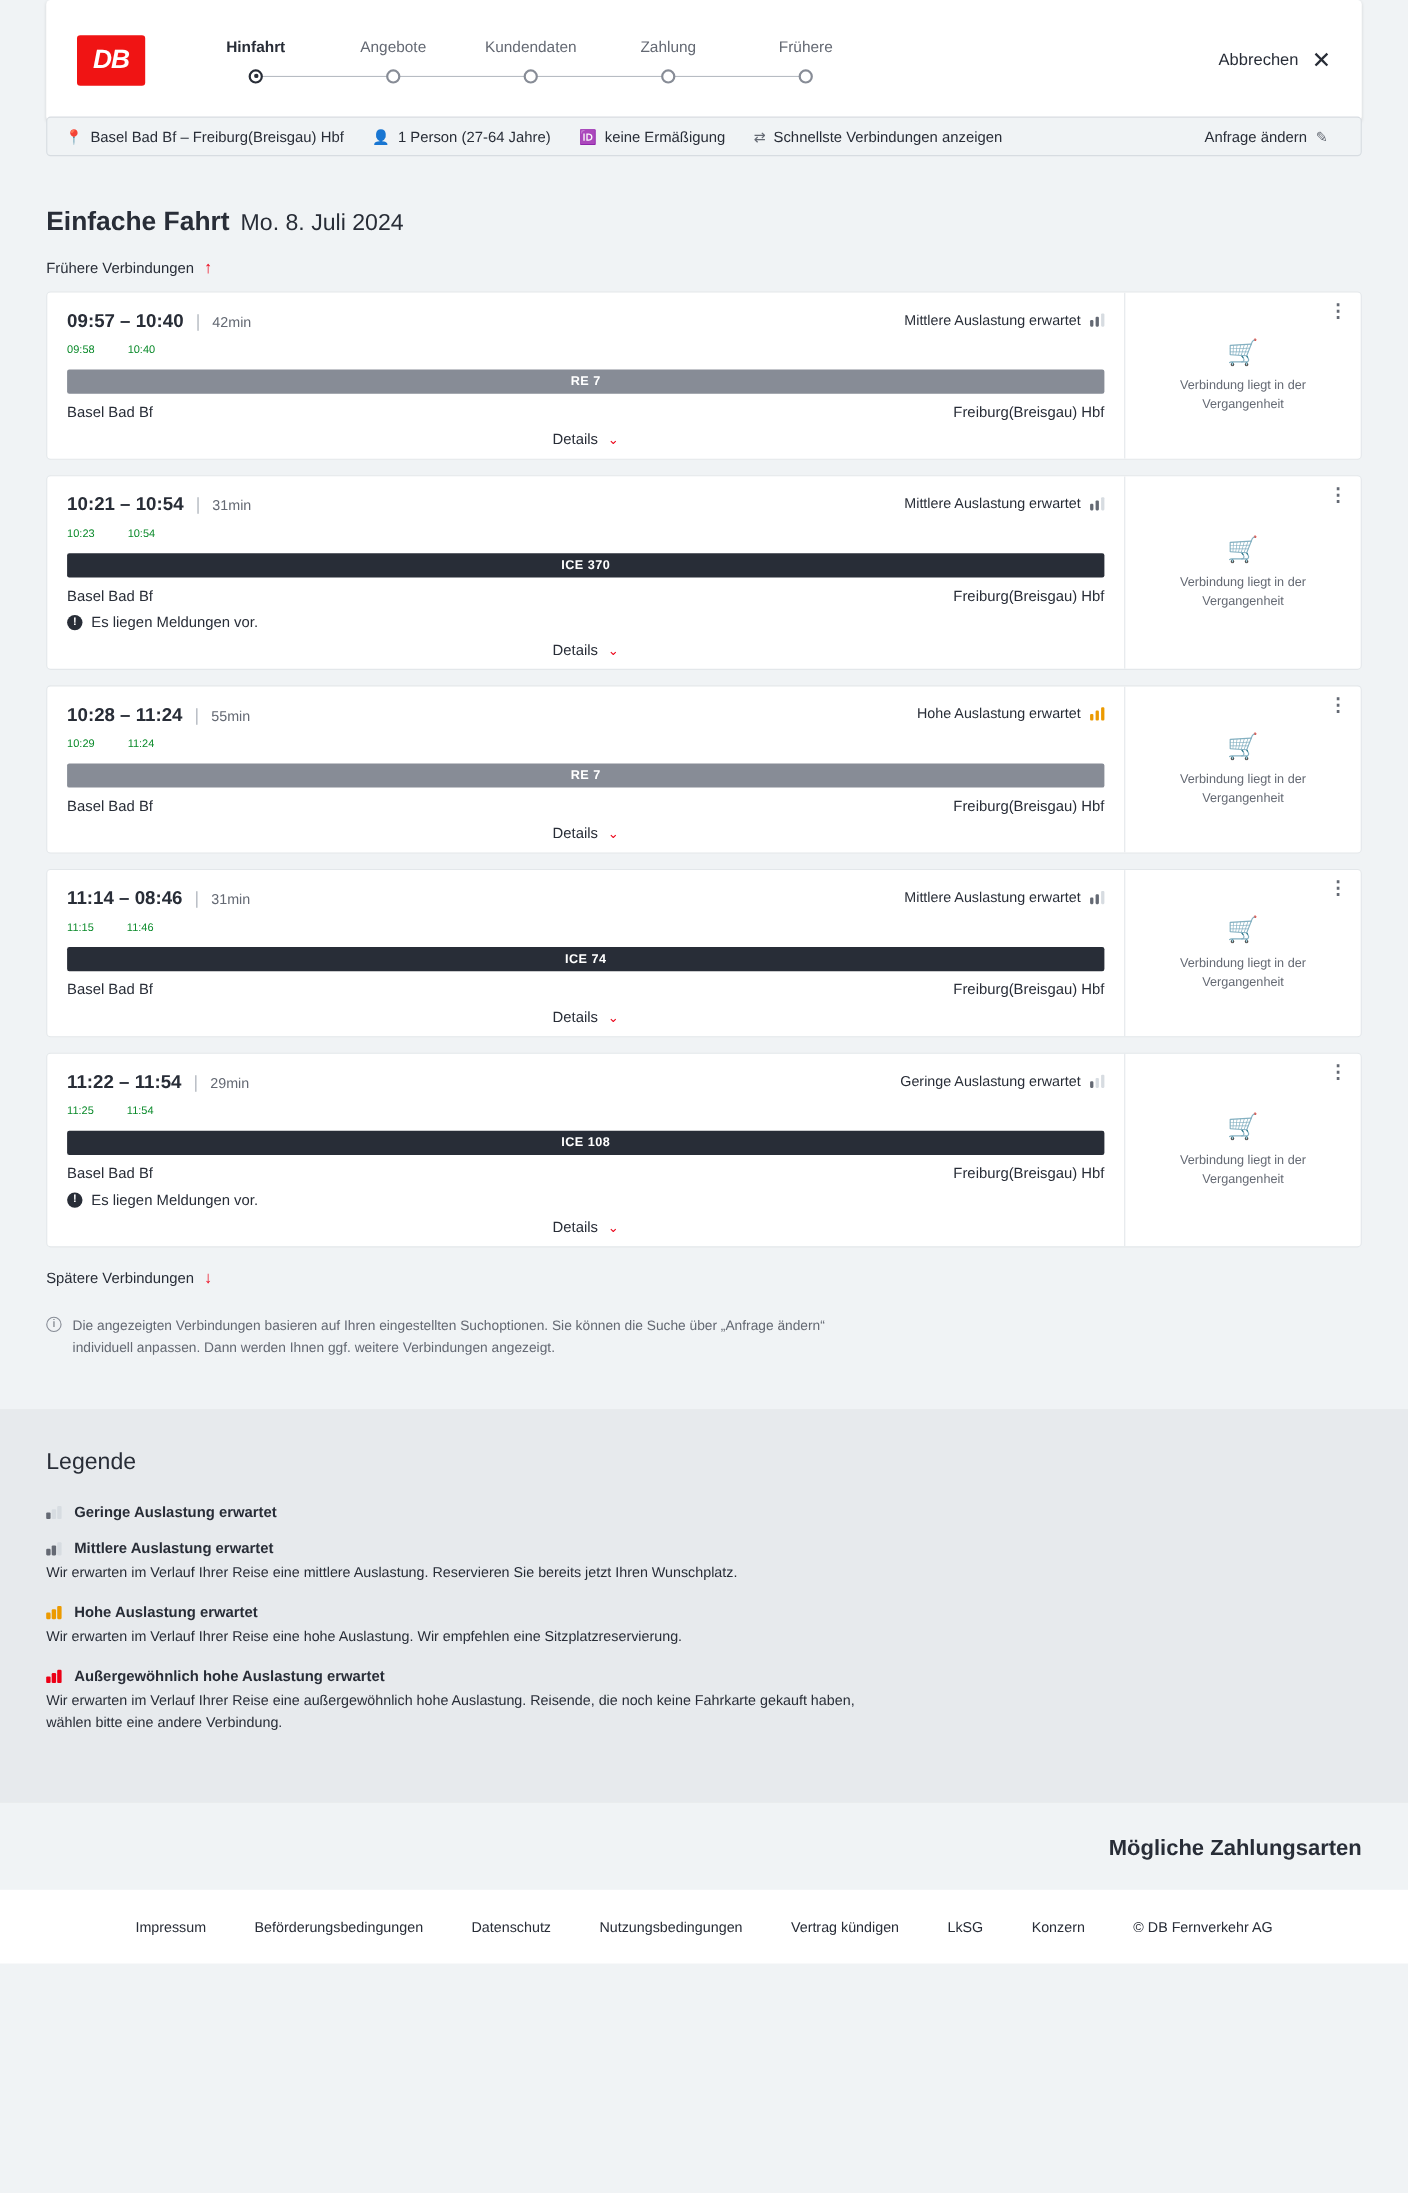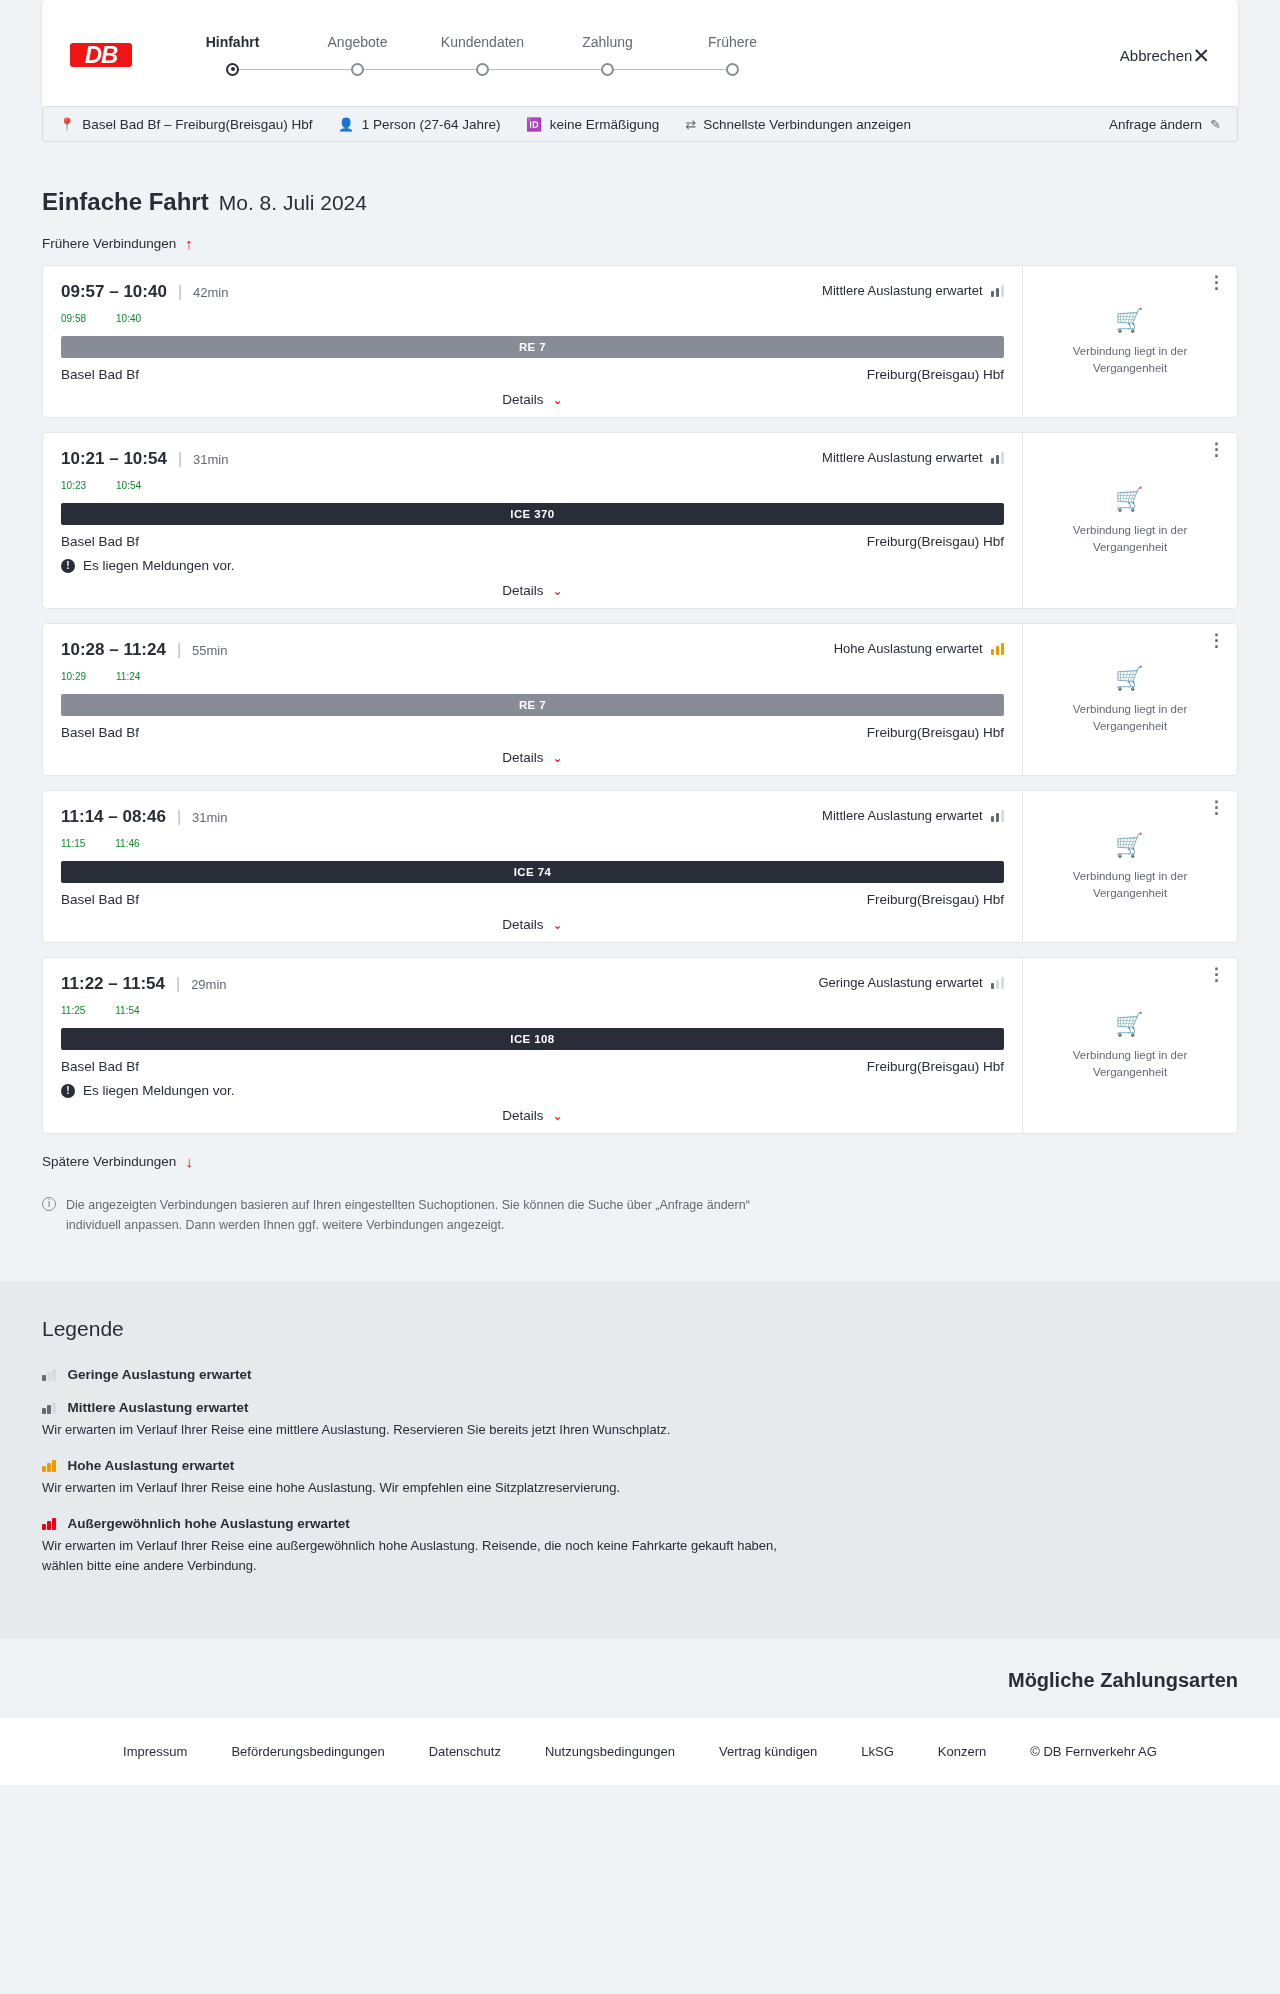--- a/index.html
+++ b/index.html
@@ -20,21 +20,21 @@
     background: #ffffff;
     border-radius: 4px;
     box-shadow: 0 1px 3px rgba(0,0,0,0.12);
     height: 110px;
     display: flex;
     align-items: center;
     padding: 0 28px;
     position: relative;
   }
   .db-logo {
-    width: 62px; height: 24px;
+    width: 62px; height: 46px;
     background: #f01414;
     color: #fff;
     border-radius: 3px;
     display: flex; align-items: center; justify-content: center;
     font-weight: bold; font-size: 24px; letter-spacing: -1px;
     font-style: italic;
   }
   .steps { display: flex; margin-left: 38px; }
   .step { width: 125px; text-align: center; position: relative; }
   .step-label { font-size: 14px; color: #646973; white-space: nowrap; }
@@ -50,40 +50,40 @@
     content:''; position:absolute; left:2.5px; top:2.5px;
     width:4px;height:4px;border-radius:50%;background:#282d37;
   }
   .step-line {
     position: absolute; top: 6px; height: 1px; background: #b7bcc3;
     left: 50%; width: 125px; z-index: 1;
   }
   .step:last-child .step-line { display: none; }
   .cancel {
     position: absolute; right: 28px; top: 50%; transform: translateY(-50%);
-    display: flex; align-items: center; 
+    display: flex; align-items: center; gap: 12px;
     font-size: 15px; color: #282d37; cursor: pointer;
   }
   .cancel .x { font-size: 21px; line-height: 1; color:#282d37; }
 
   
   .querybar-wrap { padding: 0 42px; margin-top: -4px; }
   .querybar {
     background: #f0f3f5;
     border: 1px solid #d7dce1;
     border-radius: 4px;
     height: 36px;
     display: flex; align-items: center;
     padding: 0 16px;
     font-size: 13.5px; color: #282d37;
     position: relative;
   }
   .qb-item { display: flex; align-items: center; gap: 7px; margin-right: 26px; white-space: nowrap; }
   .qb-icon { color:#646973; font-size: 13px; display:inline-block; }
-  .qb-right { position: absolute; right: 16px; display: flex; align-items: center; gap: 8px; }
+  .qb-right { position: absolute; right: 30px; display: flex; align-items: center; gap: 8px; }
 
   
   .content { padding: 0 42px; }
   .title-row { display: flex; align-items: baseline; gap: 10px; margin-top: 46px; }
   .title-row h1 { font-size: 24px; margin: 0; font-weight: bold; }
   .title-date { font-size: 21px; }
   .earlier, .later {
     display:flex; align-items:center; gap:9px;
     font-size: 13.5px; margin-top: 20px; color:#282d37; cursor:pointer;
   }

